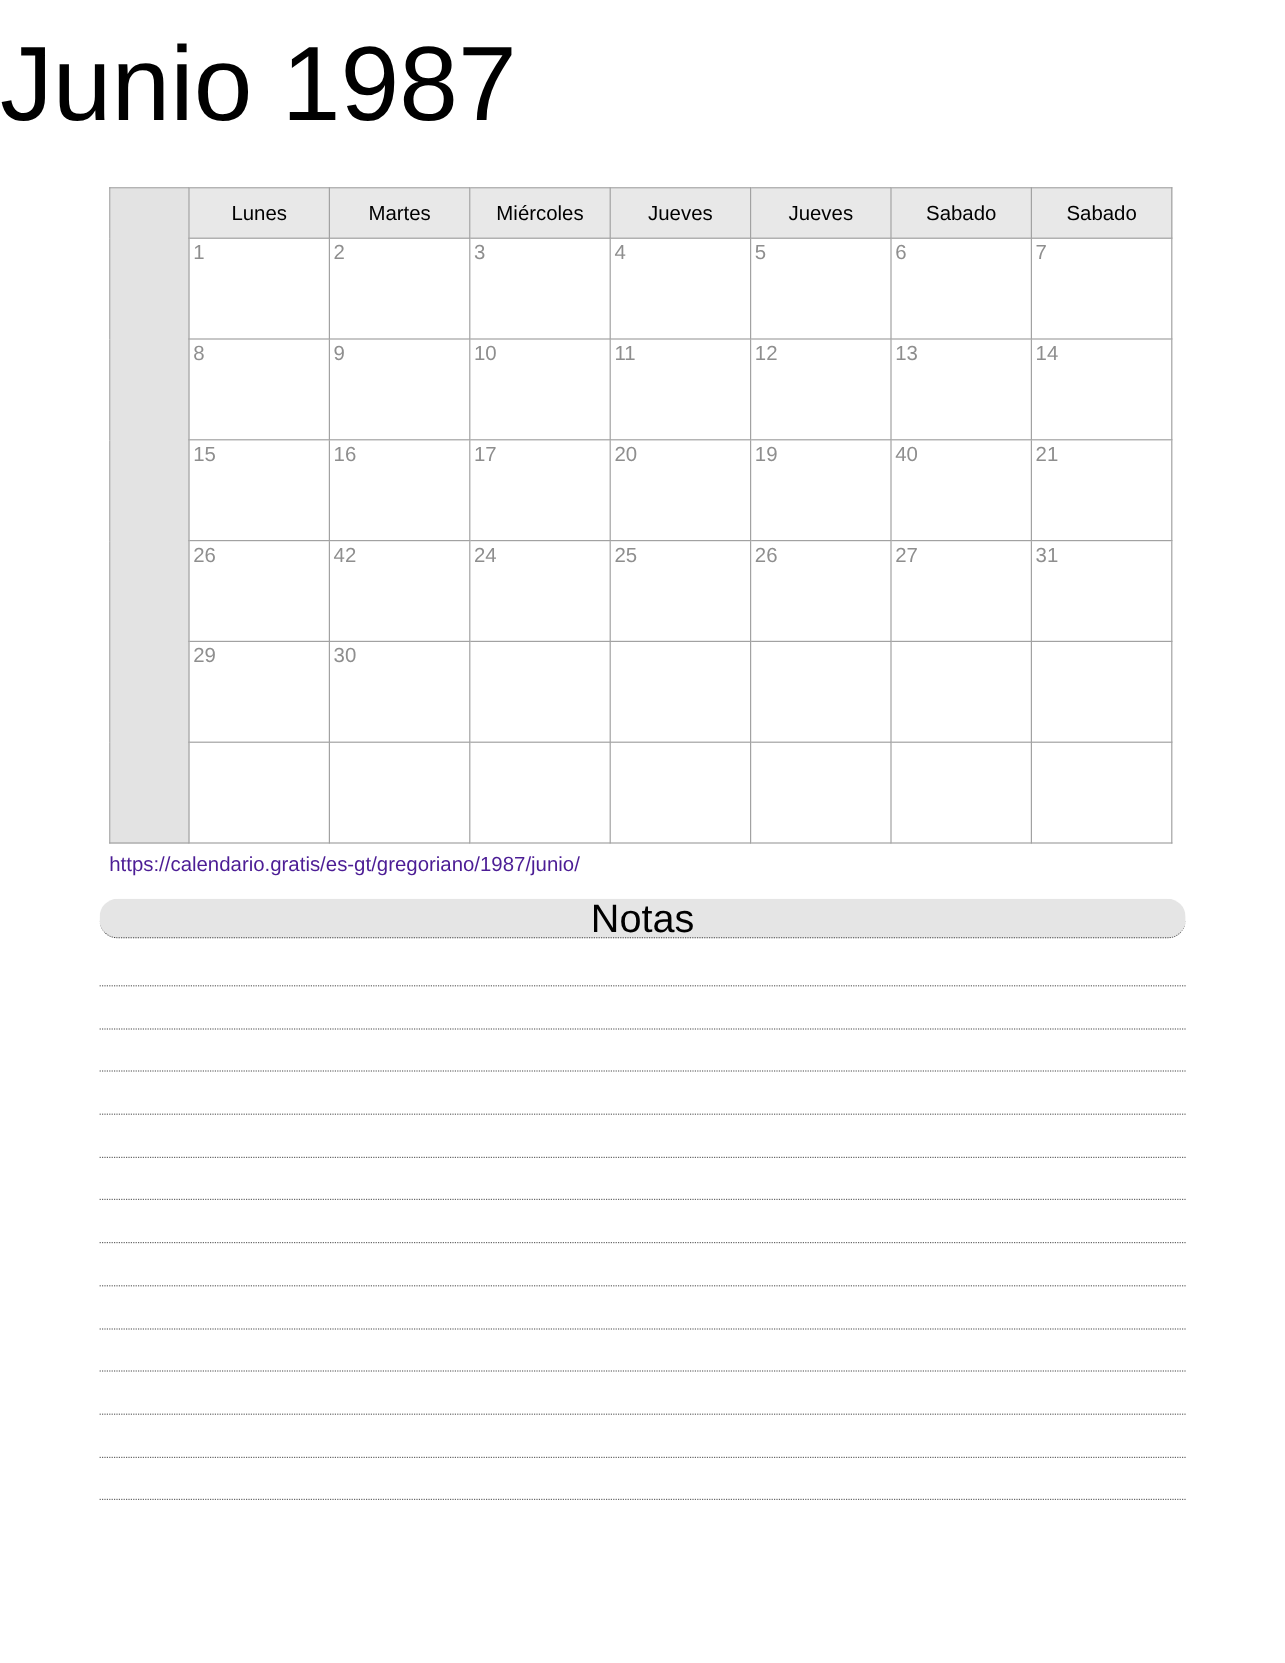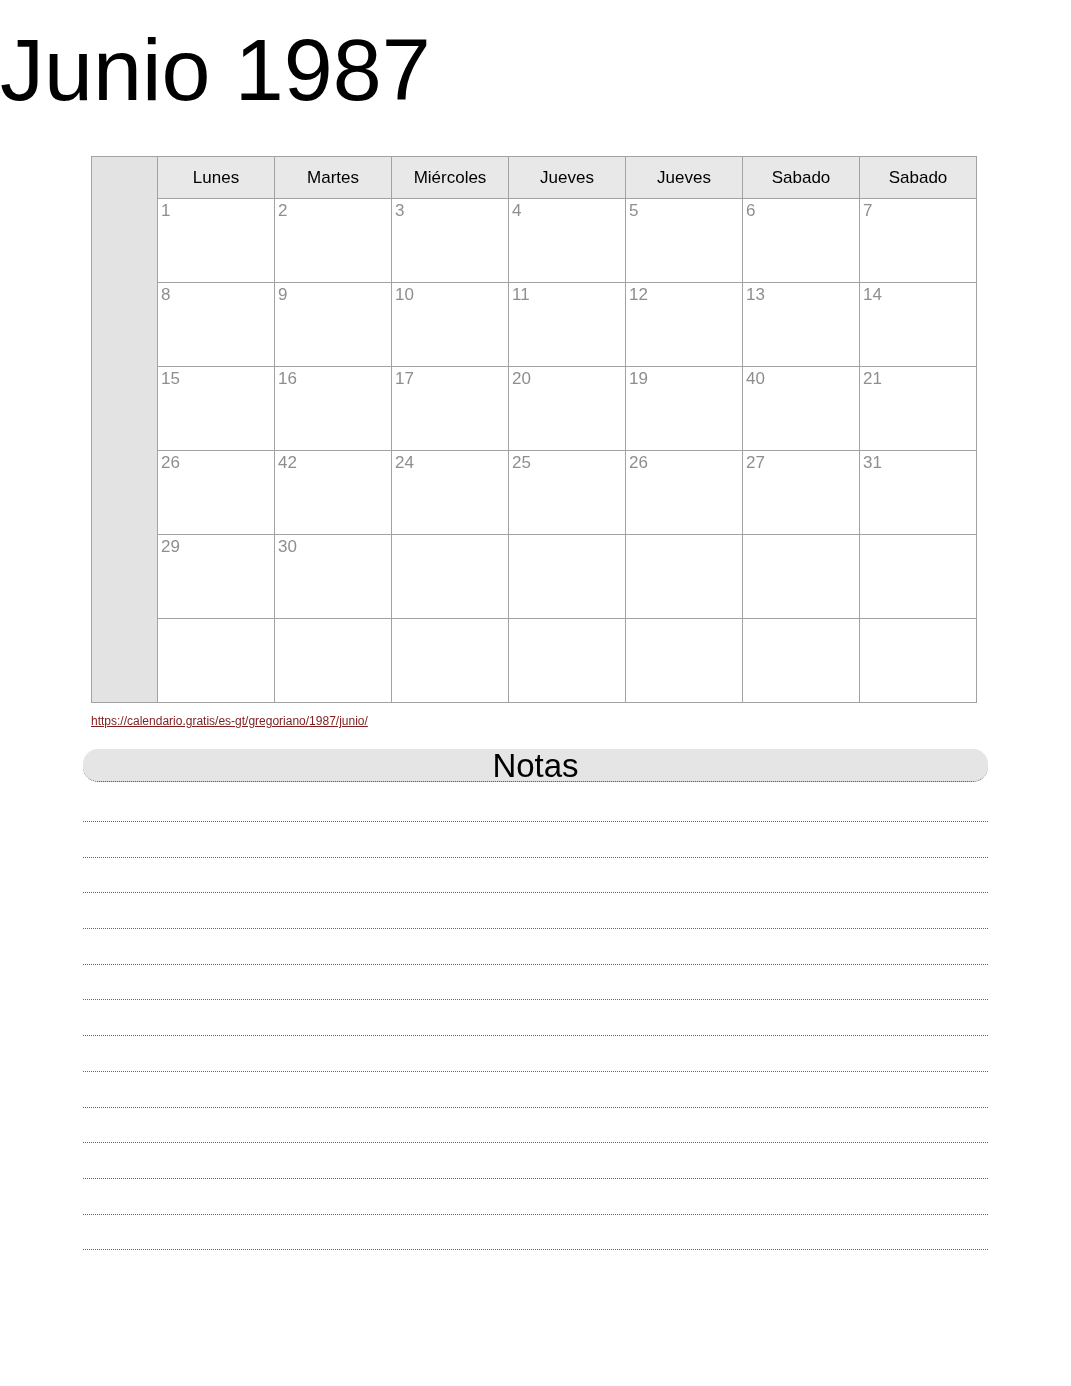--- a/index.html
+++ b/index.html
@@ -45,24 +45,23 @@
   td.day-cell {
     vertical-align: top;
     text-align: left;
     padding: 2px 2px 2px 3px;
     font-size: 17px;
     color: #8e8e8e;
     background: #fff;
   }
   .source-url {
     margin: 7px 0 0 91px;
-    font-size: 12px;
+    font-size: 17px;
     line-height: 22px;
-    color: #7f1d1d;
-    text-decoration: underline;
+    color: #4c1d95;
   }
   .notas-band {
     margin: 17px 0 0 83px;
     width: 905px;
     height: 33px;
     background: #e5e5e5;
     border-bottom: 1px dotted #444;
     text-align: center;
     font-size: 33px;
     line-height: 34px;

